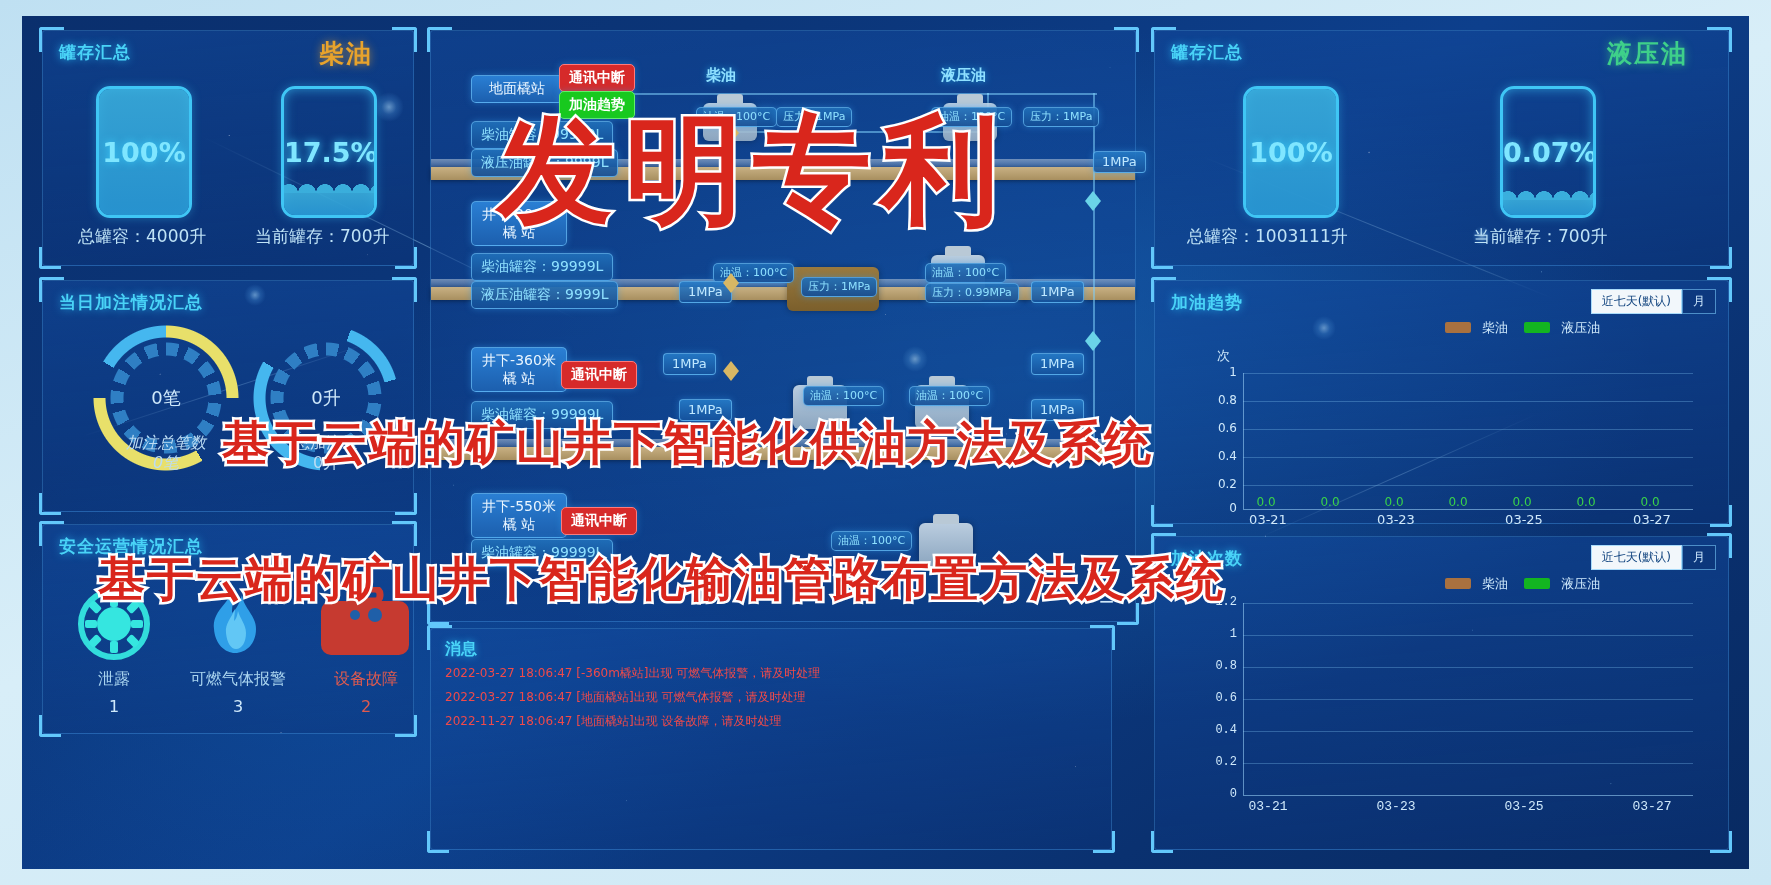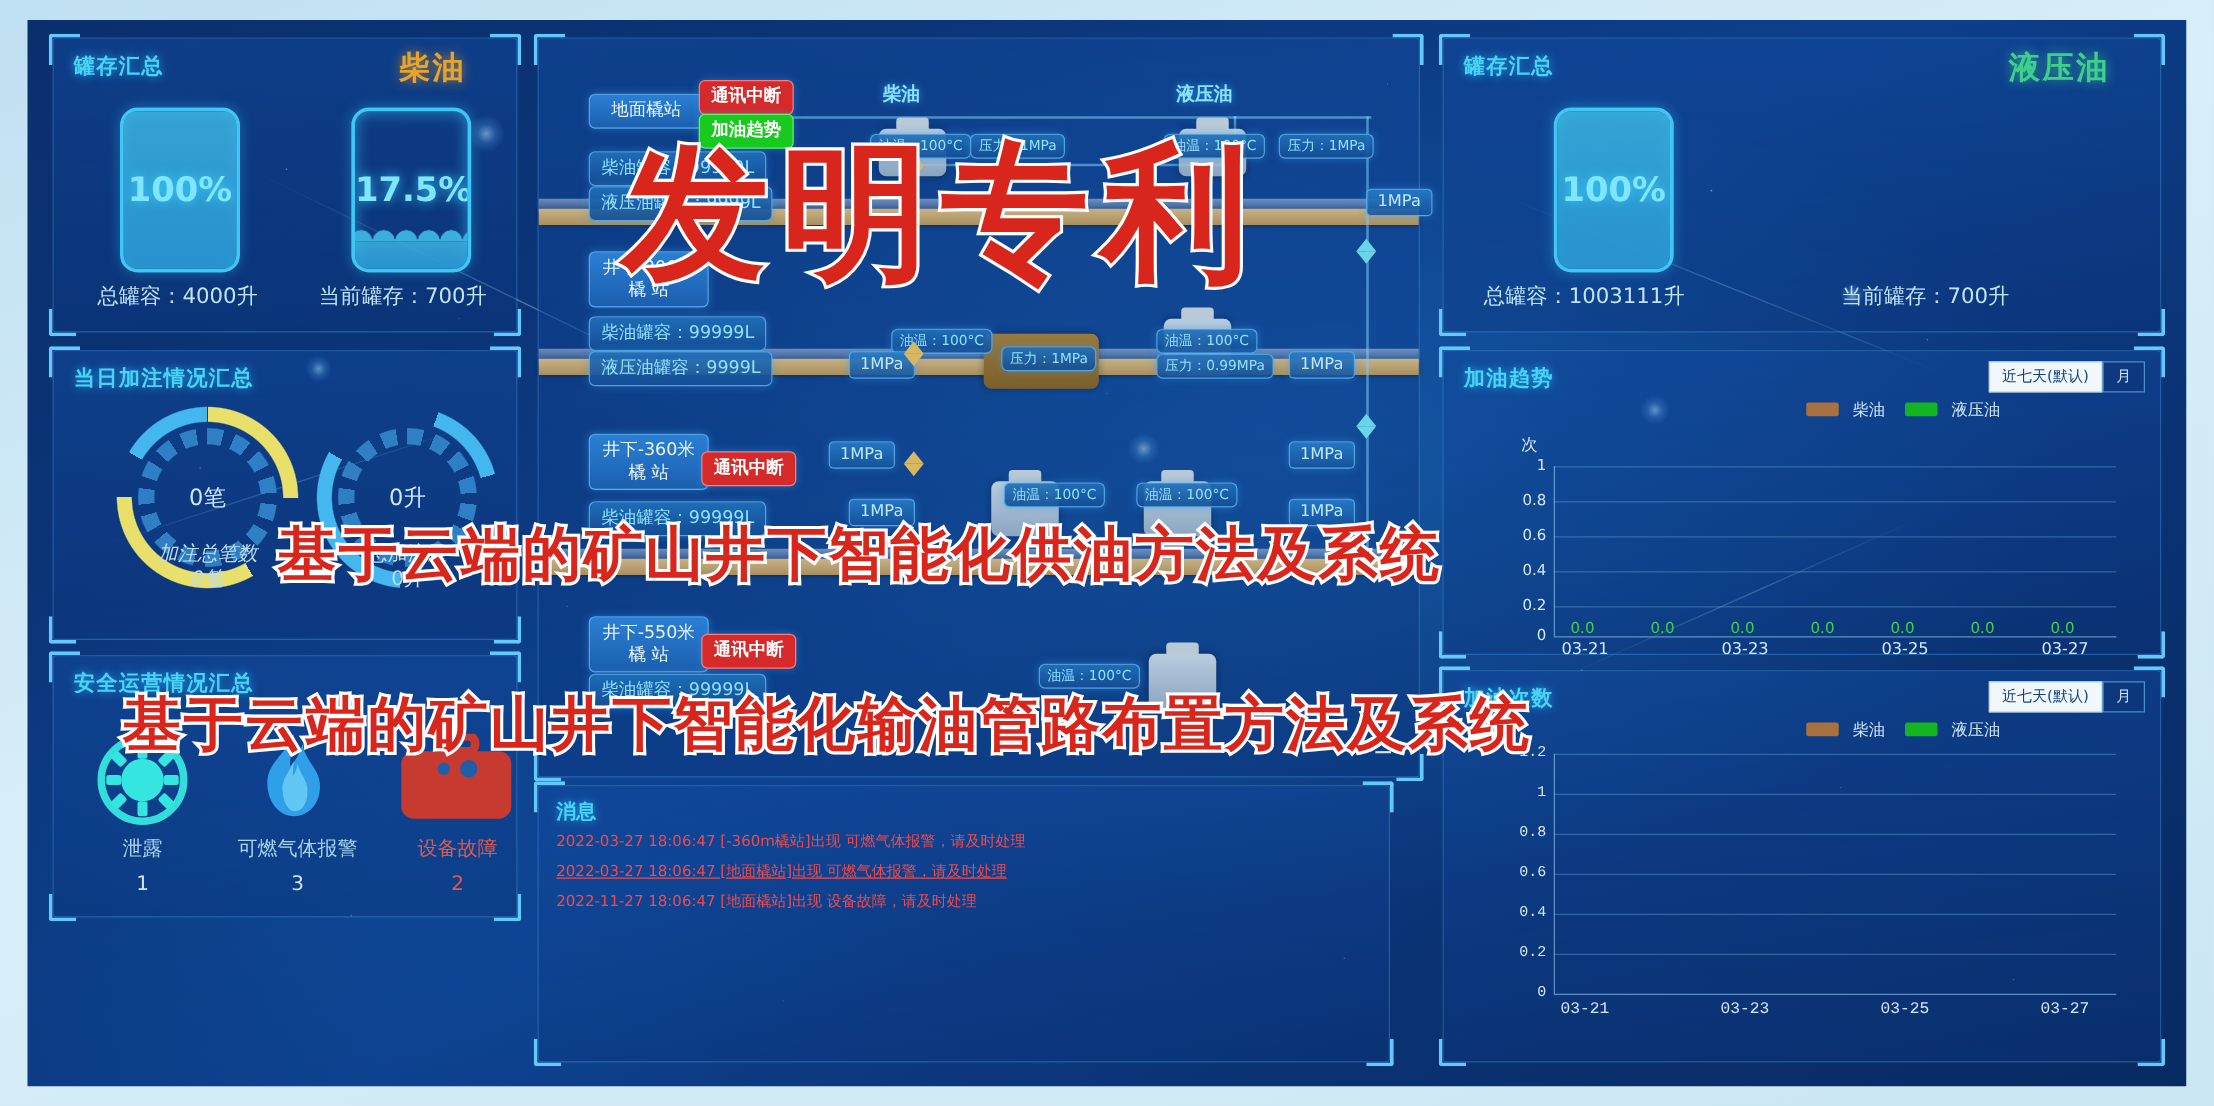--- a/index.html
+++ b/index.html
@@ -380,33 +380,38 @@
         </div>
 
       <div class="minus" style="right:20px;bottom:8px;">−</div>
     </div>
 
     <div class="panel" style="left:408px;top:612px;width:682px;height:222px;">
       <div class="corner-bl"></div>
         <div class="corner-br"></div>
       <div class="msg-title">消息</div>
       <div class="msg-row" style="top:36px;">2022-03-27 18:06:47 [-360m橇站]出现 可燃气体报警，请及时处理</div>
-      <div class="msg-row" style="top:60px;text-decoration:underline;">2022-03-27 18:06:47 [地面橇站]出现 可燃气体报警，请及时处理</div>
+      <div class="msg-row" style="top:60px;">2022-03-27 18:06:47 [地面橇站]出现 可燃气体报警，请及时处理</div>
       <div class="msg-row" style="top:84px;">2022-11-27 18:06:47 [地面橇站]出现 设备故障，请及时处理</div>
     </div>
 
     <div class="panel" style="left:1132px;top:14px;width:575px;height:236px;">
       <div class="corner-bl"></div>
         <div class="corner-br"></div>
       <div class="ptitle">罐存汇总</div>
       <div class="ptitle-r" style="color:#3ed08a;text-shadow:0 0 9px rgba(62,208,138,.7);">液压油</div>
 
       <div class="tank" style="left:88px;top:55px;">
         <div class="fill" style="height:100%;"></div>
         <div class="pct">100%</div>
+      </div>
+      <div class="tank" style="left:345px;top:55px;">
+        <div class="fill" style="height:12%;"></div>
+        <div class="wave" style="bottom:12%;"></div>
+        <div class="pct">0.07%</div>
       </div>
       <div class="tank-cap" style="left:32px;top:194px;">总罐容：1003111升</div>
       <div class="tank-cap" style="left:318px;top:194px;">当前罐存：700升</div>
     </div>
 
     <div class="panel" style="left:1132px;top:264px;width:575px;height:244px;">
       <div class="corner-bl"></div>
         <div class="corner-br"></div>
       <div class="ptitle">加油趋势</div>
 

